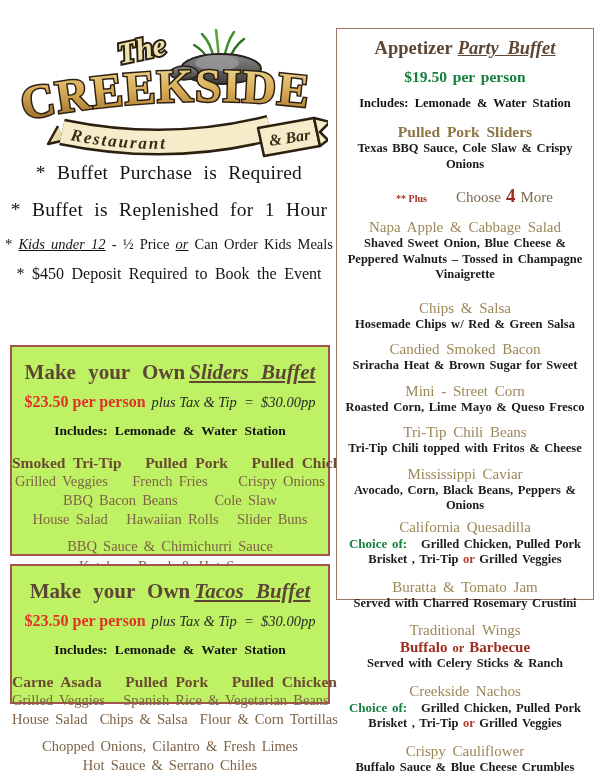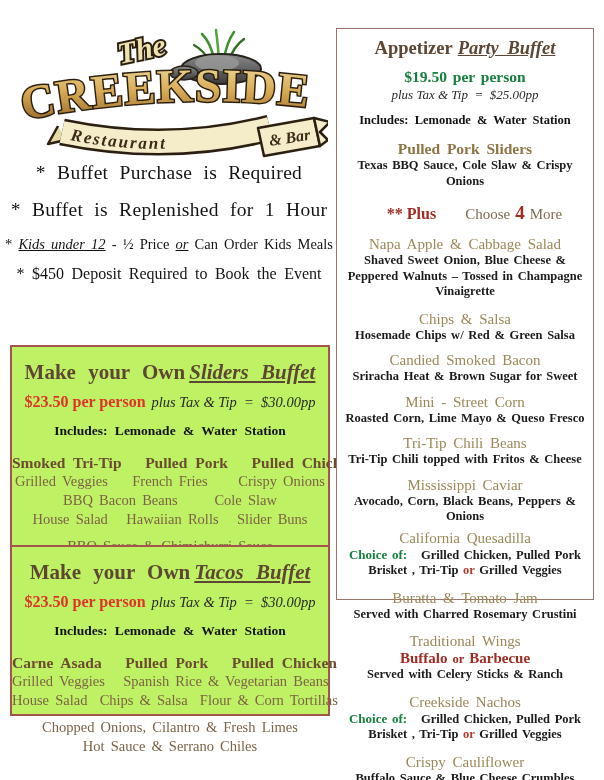--- a/index.html
+++ b/index.html
@@ -13,21 +13,21 @@
   .rules{position:absolute;left:0;top:162px;width:338px;text-align:center;}
   .rule-lg{font-size:19.5px;color:#141414;word-spacing:6px;letter-spacing:.3px;margin-bottom:15px;}
   .rule-sm{font-size:14.5px;color:#141414;word-spacing:2.5px;margin-bottom:12px;}
   .rule-md{font-size:16px;color:#141414;word-spacing:3.5px;}
   .u-it{font-style:italic;text-decoration:underline;}
 
   
   .box{position:absolute;left:10px;width:320px;border:2px solid #a3554b;background:#bef264;
        text-align:center;box-sizing:border-box;}
   .box.sliders{top:345px;height:211px;}
-  .box.tacos{top:545px;height:171px;}
+  .box.tacos{top:564px;height:140px;}
   .box-title{margin-top:13px;font-size:21px;font-weight:bold;color:#5d4734;word-spacing:7px;}
   .box-title .em{font-style:italic;text-decoration:underline;margin-left:4px;}
   .price-line{margin-top:8px;font-size:16px;white-space:pre;}
   .price-red{color:#e1322a;font-weight:bold;}
   .price-tax{font-style:italic;color:#2a2a2a;font-size:14.5px;margin-left:6px;}
   .includes{margin-top:12px;font-weight:bold;font-size:13.5px;color:#121212;word-spacing:4px;}
   .proteins{margin-top:15px;font-weight:bold;font-size:15.5px;color:#6b4c31;word-spacing:4px;white-space:pre;}
   .food-line{font-size:14.5px;color:#7d6246;word-spacing:2.5px;white-space:pre;line-height:1.32;}
   .sauce-group{margin-top:8px;}
 
@@ -35,21 +35,21 @@
   .panel{position:absolute;left:336px;top:28px;width:258px;height:572px;
          border:1.5px solid #9e7468;background:#fff;text-align:center;box-sizing:border-box;}
   .panel-title{margin-top:9px;font-size:18.5px;font-weight:bold;color:#5d4734;word-spacing:4px;}
   .panel-title .em{font-style:italic;text-decoration:underline;margin-left:5px;}
   .panel-price{margin-top:9px;font-size:15.5px;font-weight:bold;color:#15803d;word-spacing:2px;}
   .panel-tax{margin-top:1px;font-size:13px;font-style:italic;color:#2a2a2a;white-space:pre;}
   .panel-includes{margin-top:10px;font-size:12.5px;font-weight:bold;color:#121212;word-spacing:3px;}
   .feat-name{margin-top:13px;font-size:15.5px;font-weight:bold;color:#8d7544;word-spacing:3px;}
   .mi-desc{font-size:12.5px;font-weight:bold;color:#1b1b1b;line-height:1.24;word-spacing:1.5px;white-space:pre-wrap;}
   .plus-line{margin-top:13px;margin-bottom:3px;}
-  .plus-stars{color:#a02d22;font-weight:bold;font-size:16px;margin-left:19px;}
+  .plus-stars{color:#a02d22;font-weight:bold;font-size:10px;margin-left:19px;}
   .plus-choose{color:#7e6a50;font-size:15px;margin-left:29px;word-spacing:2px;}
   .plus-num{color:#a02d22;font-weight:bold;font-size:19px;margin:0 5px;}
   .mi{margin-top:8px;}
   .mi-name{font-size:15px;color:#9c8758;word-spacing:3px;line-height:1.2;}
   .choice{color:#15803d;font-size:13px;}
   .or-red{color:#b5382b;}
   .wing-line{font-size:15px;font-weight:bold;color:#a02d22;line-height:1.15;}
   .wing-or{font-size:12.5px;margin:0 5px;}
 </style>
 </head>
@@ -137,36 +137,35 @@
     <div class="food-line">House Salad  Chips &amp; Salsa  Flour &amp; Corn Tortillas</div>
     <div class="sauce-group">
       <div class="food-line">Chopped Onions, Cilantro &amp; Fresh Limes</div>
       <div class="food-line">Hot Sauce &amp; Serrano Chiles</div>
     </div>
   </div>
 
   <div class="panel">
     <div class="panel-title"><span>Appetizer</span><span class="em">Party Buffet</span></div>
     <div class="panel-price">$19.50 per person</div>
-    <div class="panel-tax">plus Tax &amp; Tip  =  $25.00pp</div>
     <div class="panel-includes">Includes: Lemonade &amp; Water Station</div>
 
     <div class="mi" style="margin-top:12px;">
       <div class="feat-name" style="margin-top:0;">Pulled Pork Sliders</div>
       <div class="mi-desc">Texas BBQ Sauce, Cole Slaw &amp; Crispy Onions</div>
     </div>
 
     <div class="plus-line"><span class="plus-stars">** Plus</span><span class="plus-choose">Choose</span><span class="plus-num">4</span><span class="plus-choose" style="margin-left:0;">More</span></div>
 
     <div class="mi" style="margin-top:11px;">
       <div class="mi-name">Napa Apple &amp; Cabbage Salad</div>
       <div class="mi-desc" style="padding:0 10px;">Shaved Sweet Onion, Blue Cheese &amp; Peppered Walnuts – Tossed in Champagne Vinaigrette</div>
     </div>
 
-    <div class="mi" style="margin-top:10px;">
+    <div class="mi" style="margin-top:16px;">
       <div class="mi-name">Chips &amp; Salsa</div>
       <div class="mi-desc">Hosemade Chips w/ Red &amp; Green Salsa</div>
     </div>
 
     <div class="mi">
       <div class="mi-name">Candied Smoked Bacon</div>
       <div class="mi-desc">Sriracha Heat &amp; Brown Sugar for Sweet</div>
     </div>
 
     <div class="mi">

